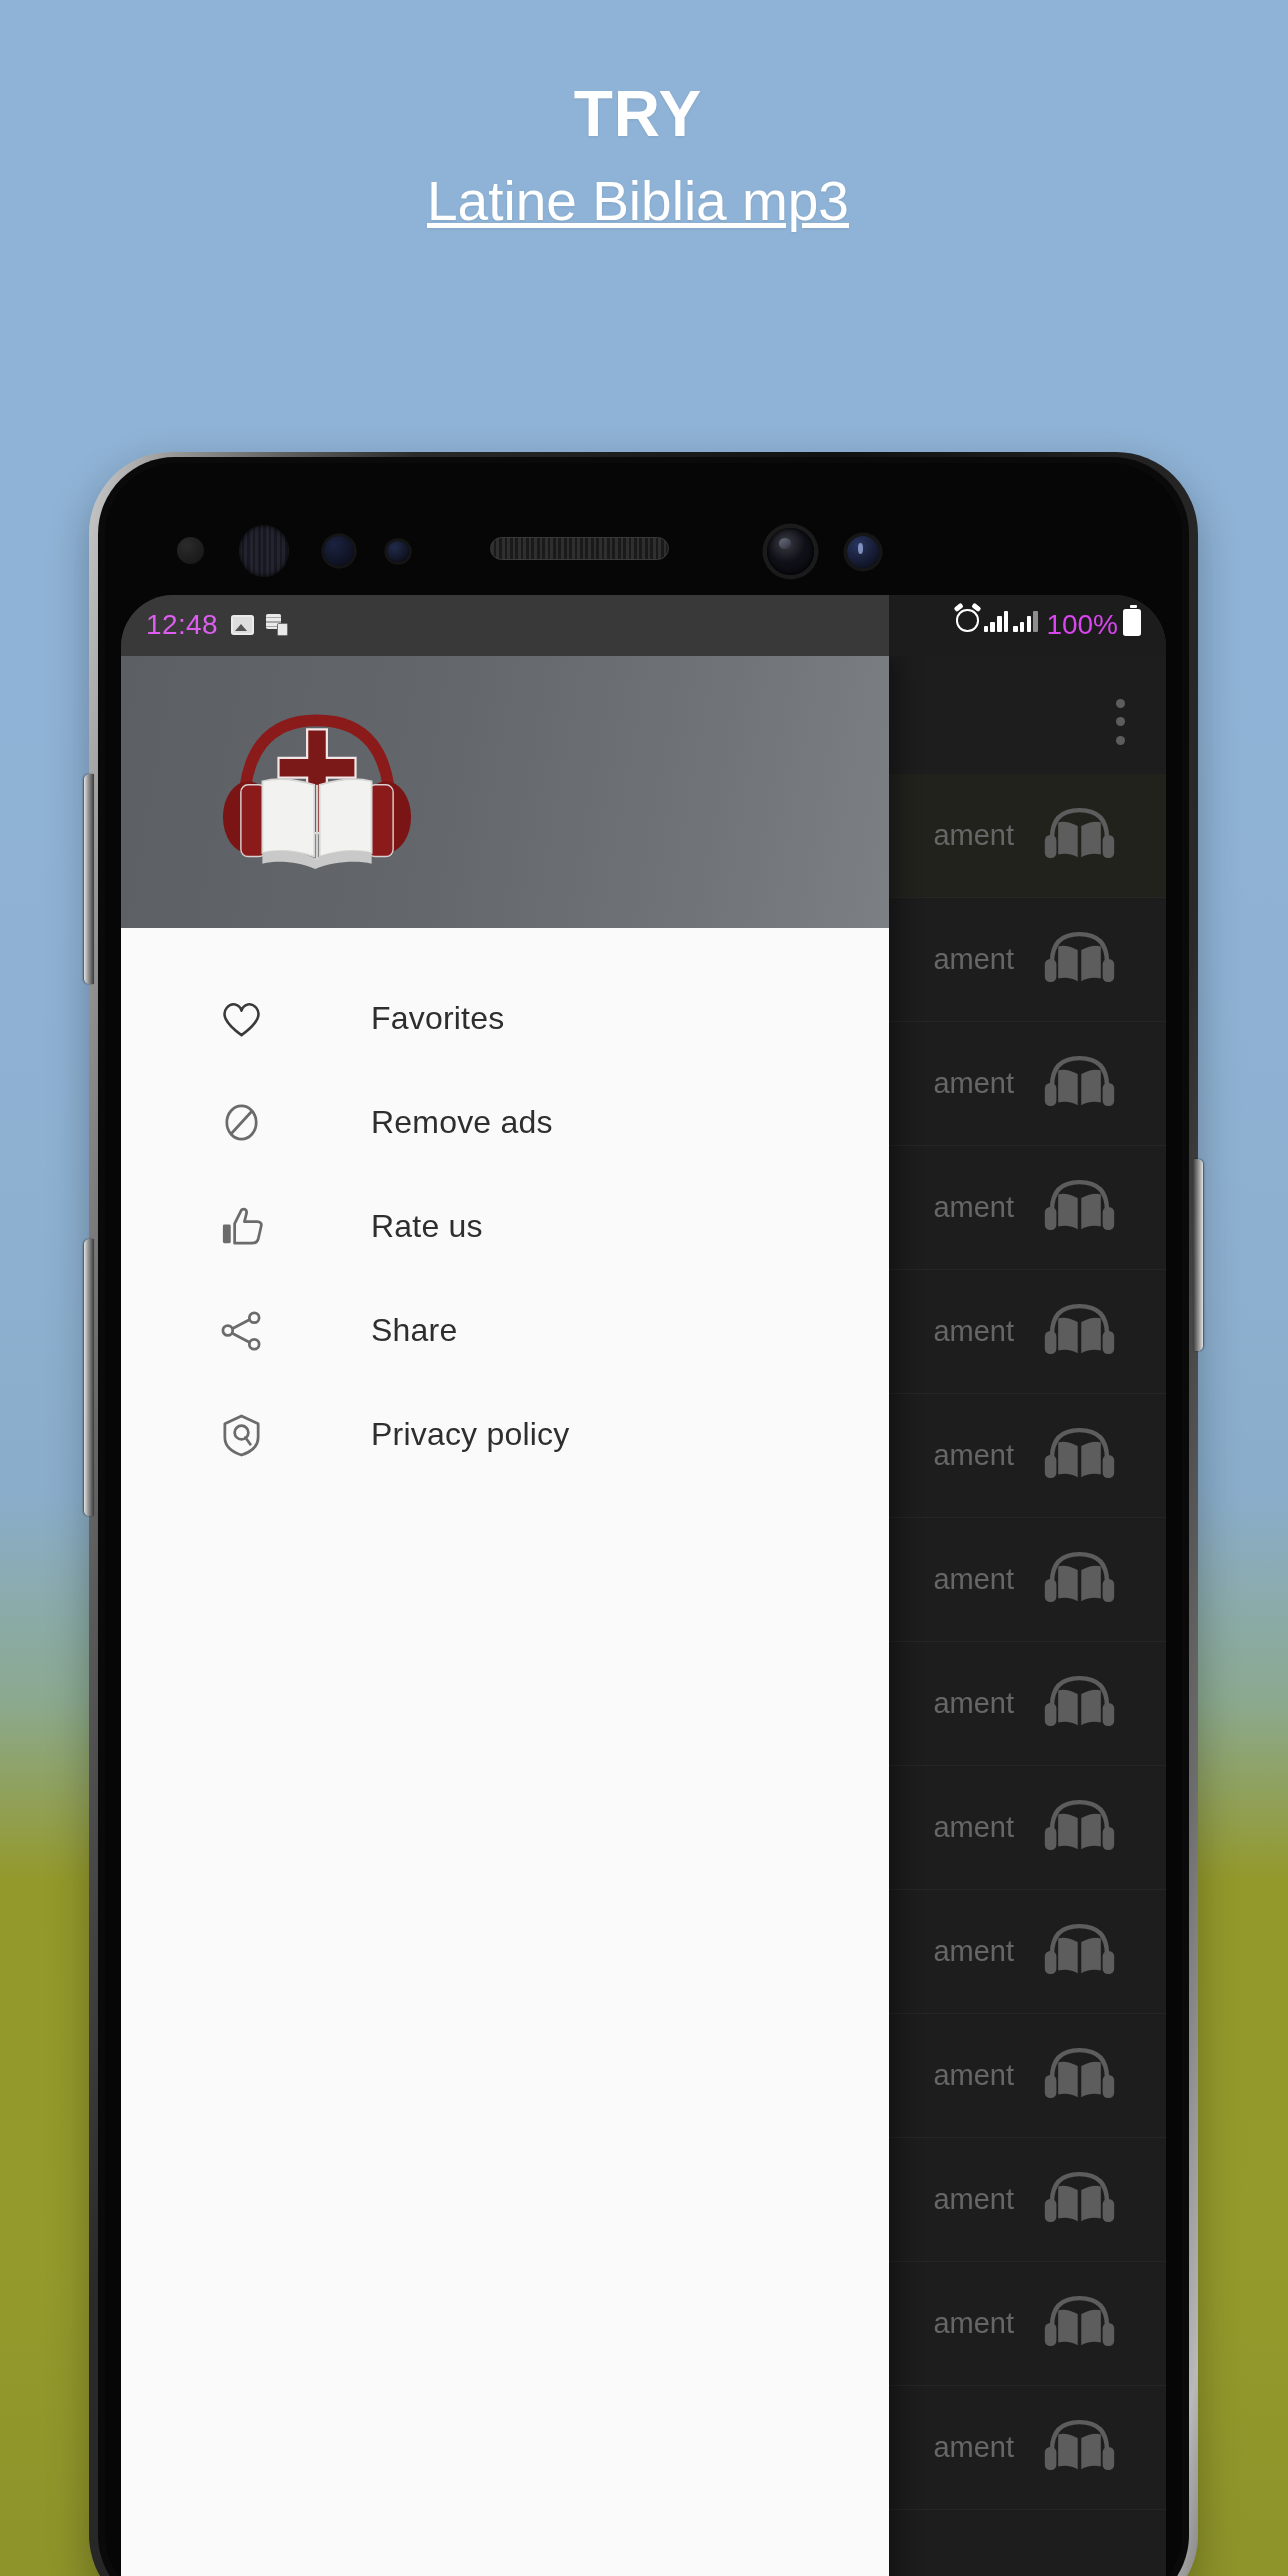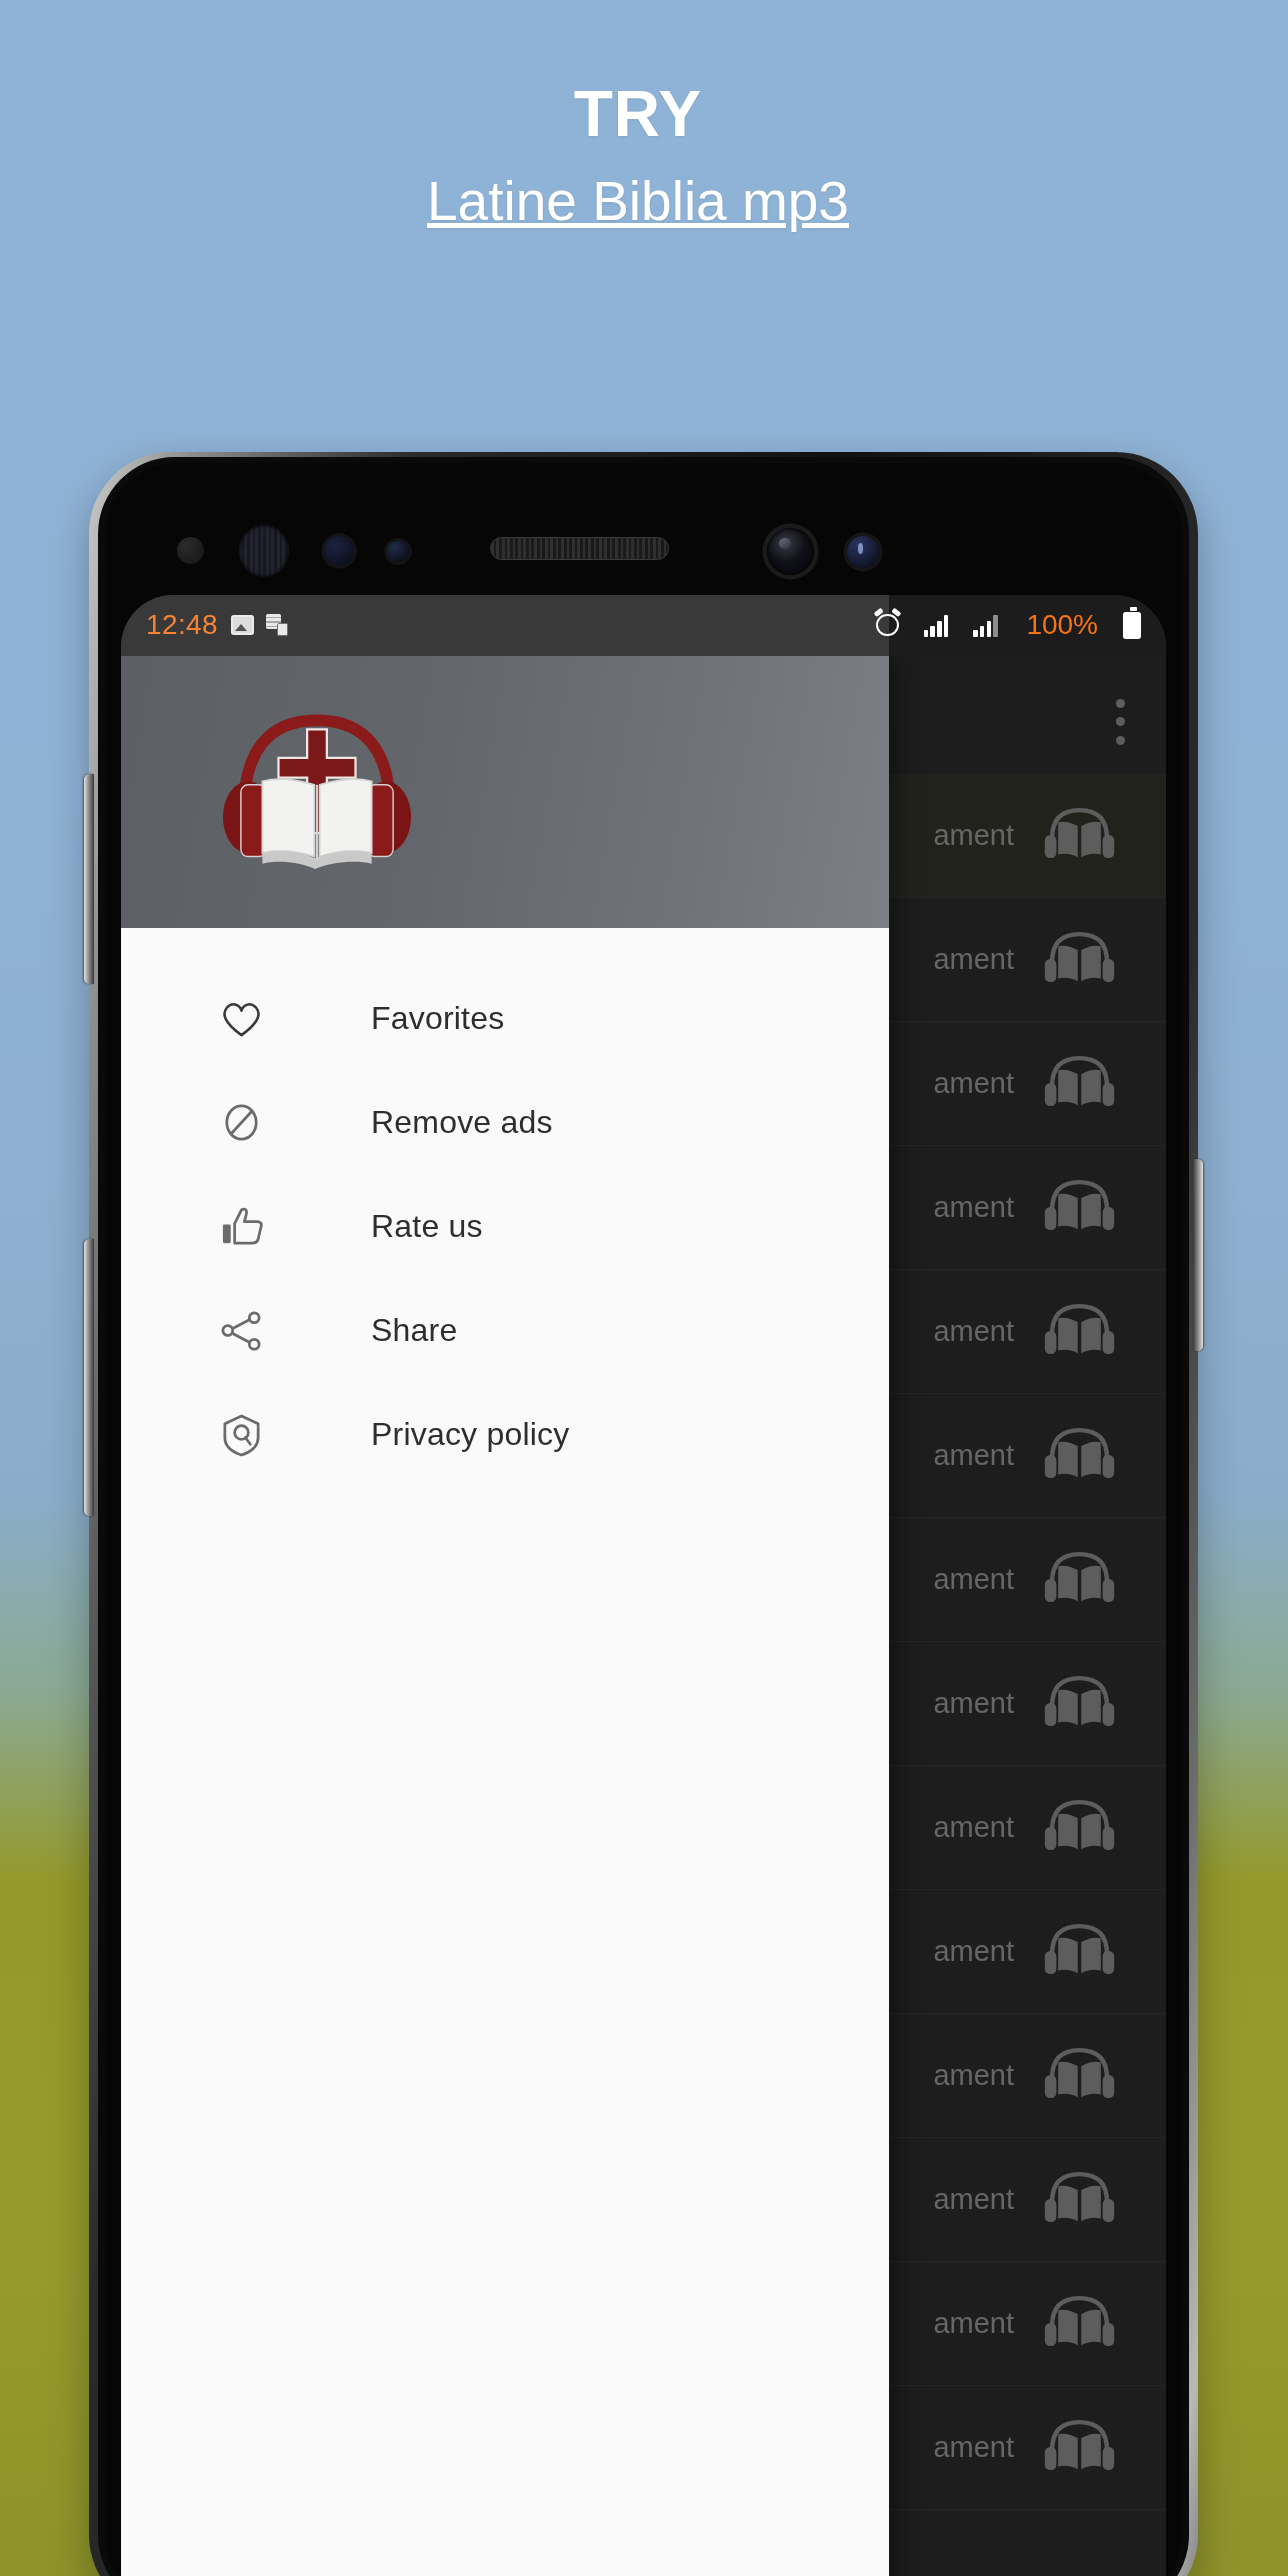--- a/index.html
+++ b/index.html
@@ -102,27 +102,27 @@
     border-radius:52px 52px 0 0;
     overflow:hidden;
     background:#2d2d2d;
   }
 
   
   .statusbar {
     position:absolute; left:0; right:0; top:0; height:61px;
     display:flex; align-items:center;
     padding:0 25px;
-    color:#f97316;
+    color:#d946ef;
     background:#1c1c1c;
     font-size:27px;
     z-index:6;
   }
   .sb-left { display:flex; align-items:center; gap:12.5px; }
-  .sb-right { margin-left:auto; display:flex; align-items:center; gap:25px; }
+  .sb-right { margin-left:auto; display:flex; align-items:flex-start; gap:5px; }
   .sb-time { font-size:28px; letter-spacing:0.4px; }
   .ico { display:inline-block; }
   .ico-pic {
     width:23px; height:19.7px; border:2.2px solid #e8e8e8; border-radius:2.7px;
     position:relative; background:#d8d8d8;
   }
   .ico-pic::after{ content:""; position:absolute; left:2.7px; bottom:1.8px;
     border-left:6.3px solid transparent; border-right:6.3px solid transparent;
     border-bottom:7.2px solid #3a3a3a; }
   .ico-task {

